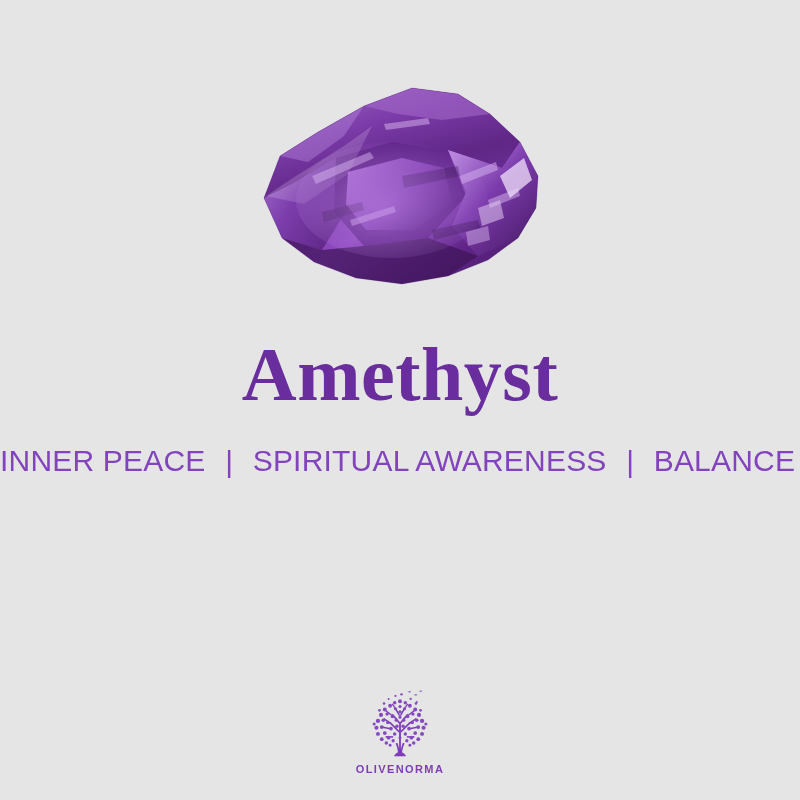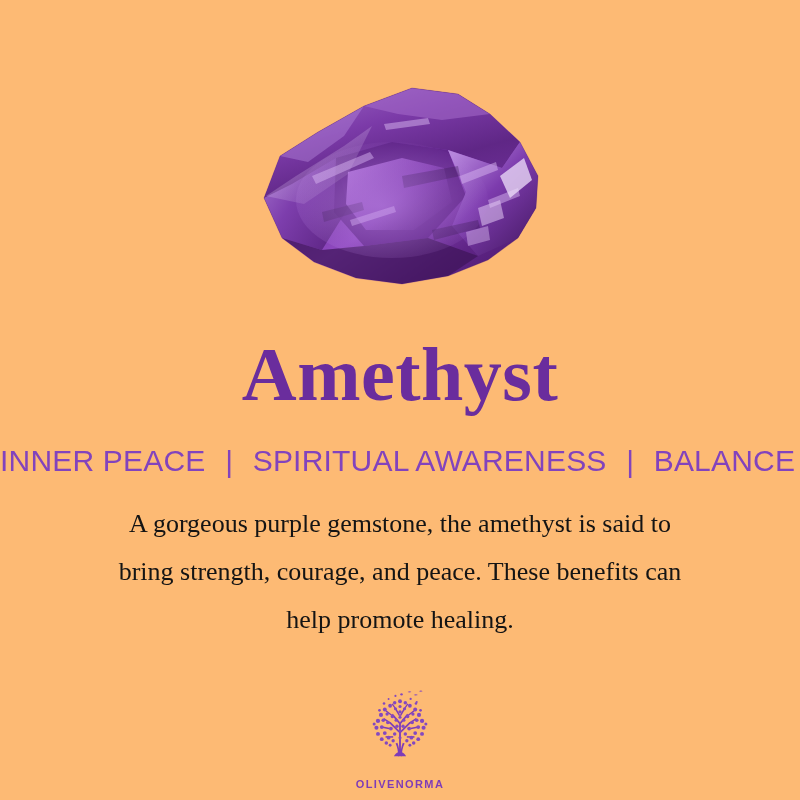--- a/index.html
+++ b/index.html
@@ -12,21 +12,21 @@
     height: 800px;
     overflow: hidden;
     font-family: "Liberation Serif", serif;
     -webkit-font-smoothing: antialiased;
   }
 
   .card {
     position: relative;
     width: 800px;
     height: 800px;
-    background: #fdba74;
+    background: #e5e5e5;
     box-sizing: border-box;
   }
 
   
   .gem-stage {
     position: absolute;
     left: 0;
     top: 62px;
     width: 800px;
     height: 245px;
@@ -103,21 +103,21 @@
     text-align: center;
   }
   .logo-mark {
     display: block;
     margin: 0 auto;
     width: 76px;
     height: 76px;
   }
   .logo-word {
     display: block;
-    margin-top: 16px;
+    margin-top: 1px;
     font-family: "Liberation Sans", sans-serif;
     font-size: 11px;
     font-weight: 700;
     letter-spacing: 1.4px;
     color: #7e3cb8;
   }
 </style>
 </head>
 <body>
 
@@ -215,25 +215,20 @@
   <div class="title">Amethyst</div>
 
   <div class="keywords">
     <span class="kw">INNER PEACE</span>
     <span class="sep">|</span>
     <span class="kw">SPIRITUAL AWARENESS</span>
     <span class="sep">|</span>
     <span class="kw">BALANCE</span>
   </div>
 
-  <div class="desc">
-    <span class="line">A gorgeous purple gemstone, the amethyst is said to</span>
-    <span class="line">bring strength, courage, and peace. These benefits can</span>
-    <span class="line">help promote healing.</span>
-  </div>
 
   <div class="logo">
     <svg class="logo-mark" viewBox="0 0 100 100" xmlns="http://www.w3.org/2000/svg">
       <g fill="#7e3cb8">
 
         <path d="M47.6,92.5 C47.6,86 46.4,80 44.2,75.6 L46.6,74.8 C47.6,77.4 48.3,80.2 48.8,83 L48.8,48 L51.2,48 L51.2,83.4 C51.8,80.4 52.6,77.4 53.7,74.8 L56.1,75.6 C53.7,80.2 52.4,86 52.4,92.5 Z"></path>
         <path d="M42,92.5 C43.5,89.5 45.6,87.6 48.8,86.8 L48.8,92.5 Z"></path>
         <path d="M58,92.5 L51.2,92.5 L51.2,86.8 C54.4,87.6 56.5,89.5 58,92.5 Z"></path>
 
         <path d="M49,62 L36,49 L37.6,47.4 L50,59.8 Z"></path>

